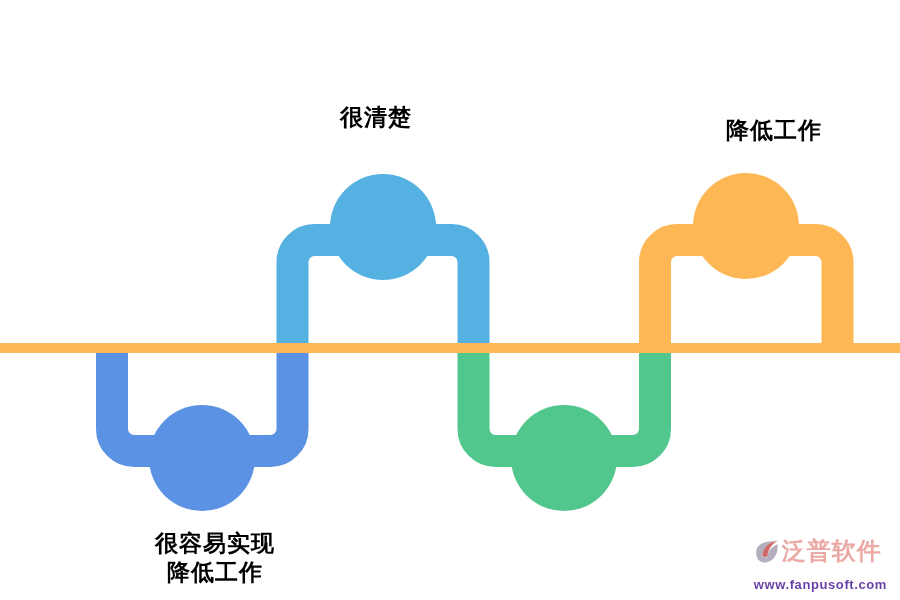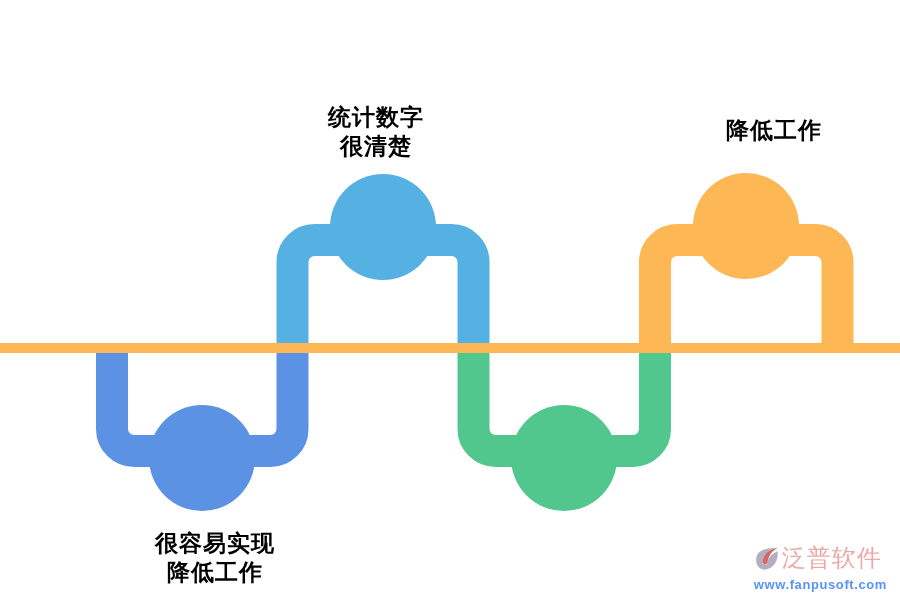--- a/index.html
+++ b/index.html
@@ -27,32 +27,32 @@
 
   .watermark {
     position: absolute;
     right: 13px;
     bottom: 8px;
     opacity: 0.85;
   }
   .wm-row { display: flex; align-items: center; gap: 2px; }
   .wm-brand {
     font-size: 24px;
-    font-weight: normal;
+    font-weight: bold;
     color: #e79b96;
     letter-spacing: 1px;
     line-height: 26px;
   }
   .wm-url {
     font-size: 13px;
     font-weight: bold;
-    color: #3b82f6;
+    color: #4c1d95;
     letter-spacing: 0.6px;
     line-height: 14px;
-    margin-top: 7px;
+    margin-top: 14px;
   }
 </style>
 </head>
 <body>
 
 <div class="canvas">
 
   <svg class="wave" width="900" height="600" viewBox="0 0 900 600">
 
     <path d="M 112 343 L 112 429 A 22 22 0 0 0 134 451 L 270.5 451 A 22 22 0 0 0 292.5 429 L 292.5 343" fill="none" stroke-width="32" stroke="#5C92E4"></path>
@@ -64,21 +64,20 @@
     <path d="M 473.5 343 L 473.5 429 A 22 22 0 0 0 495.5 451 L 633 451 A 22 22 0 0 0 655 429 L 655 343" fill="none" stroke-width="32" stroke="#52C78D"></path>
     <circle cx="564" cy="458" r="53" fill="#52C78D"></circle>
 
     <path d="M 655 353 L 655 262 A 22 22 0 0 1 677 240 L 815.5 240 A 22 22 0 0 1 837.5 262 L 837.5 353" fill="none" stroke-width="32" stroke="#FDB855"></path>
     <circle cx="746" cy="226" r="53" fill="#FDB855"></circle>
 
     <rect x="0" y="343" width="900" height="10" fill="#FDB855"></rect>
   </svg>
 
   <div class="node-label" style="left:376px; top:103px;">
-    <div>统计数字</div>
     <div>很清楚</div>
   </div>
 
   <div class="node-label" style="left:766px; top:116px;margin-left:8px;">
     <div>降低工作</div>
   </div>
 
   <div class="node-label" style="left:203px; top:529px;margin-left:12px;">
     <div>很容易实现</div>
     <div>降低工作</div>

